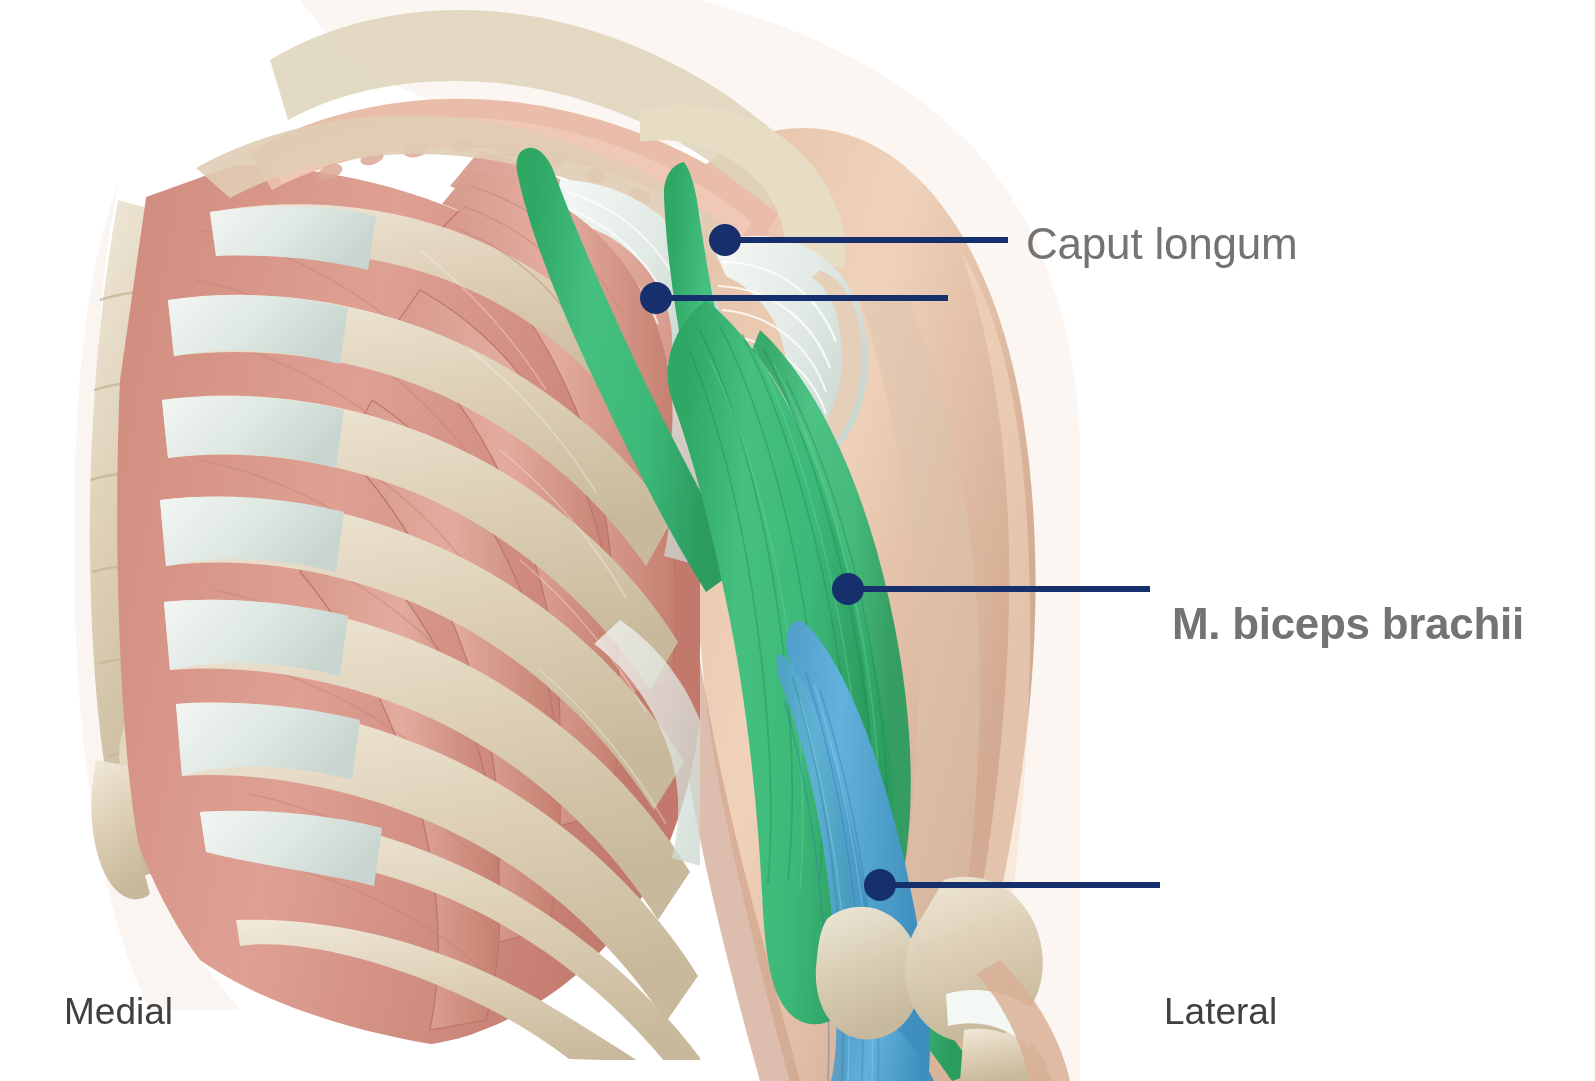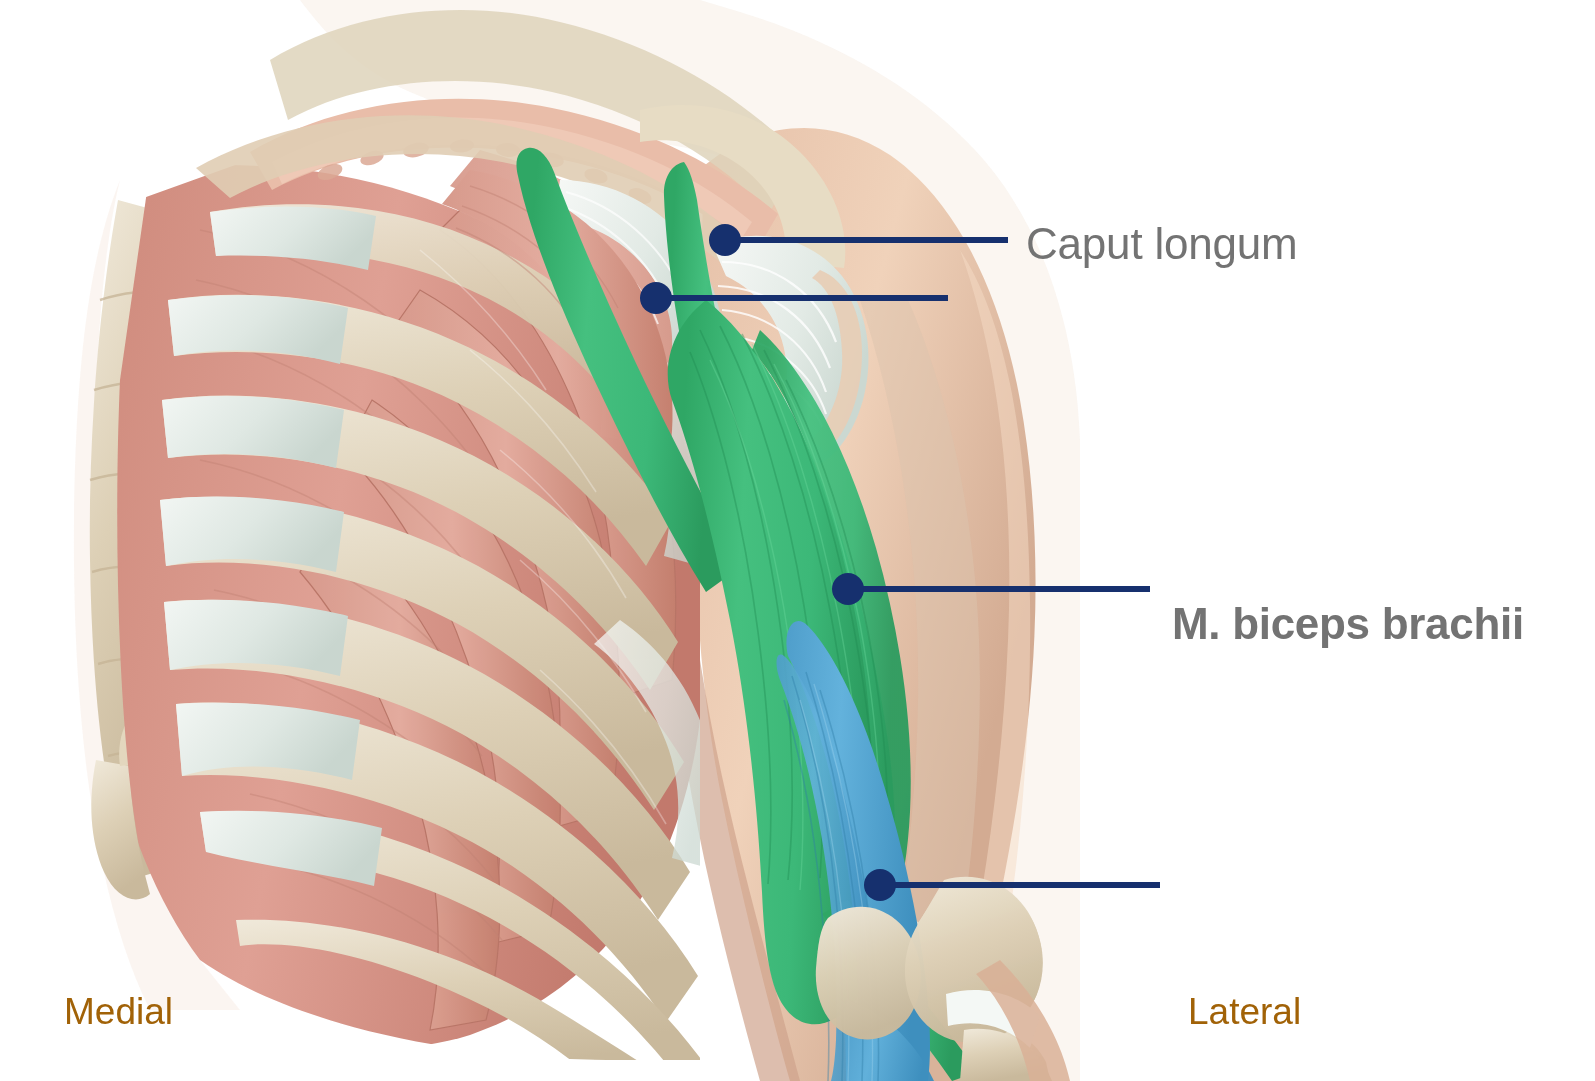--- a/index.html
+++ b/index.html
@@ -36,21 +36,21 @@
   }
   .label.bold {
     font-size: 44px;
     font-weight: 700;
     letter-spacing: -0.3px;
   }
   .orient {
     position: absolute;
     font-size: 37px;
     font-weight: 400;
-    color: #a16207;
+    color: #404040;
     white-space: nowrap;
     line-height: 1;
   }
 </style>
 </head>
 <body>
 
 <div id="stage">
 
   <svg id="illustration" viewBox="0 0 1595 1081" xmlns="http://www.w3.org/2000/svg">
@@ -444,15 +444,15 @@
   </svg>
 
   <div class="label regular" style="left:1026px; top:222px;">Caput longum</div>
 
 
   <div class="label bold" style="left:1172px; top:563px;margin-top:39px;">M. biceps brachii</div>
 
 
   <div class="orient" style="left:64px; top:993px;">Medial</div>
 
-  <div class="orient" style="left:1188px; top:993px;">Lateral</div>
+  <div class="orient" style="left:1164px; top:993px;">Lateral</div>
 
 </div>
 
 </body></html>

